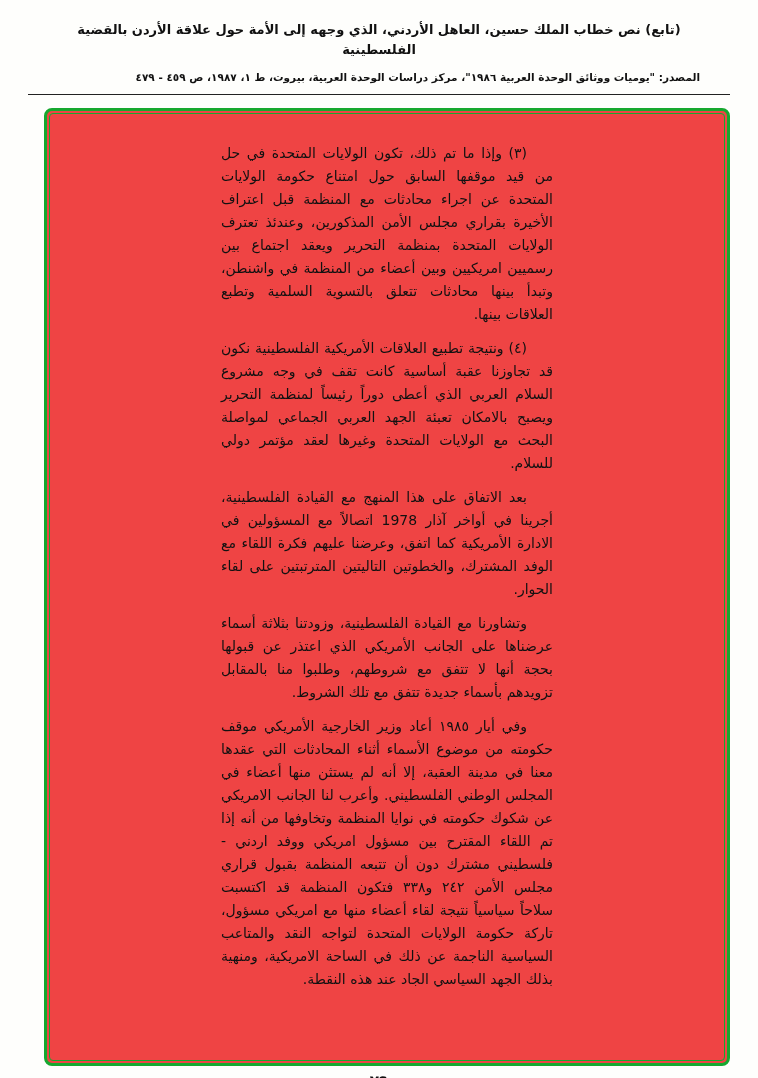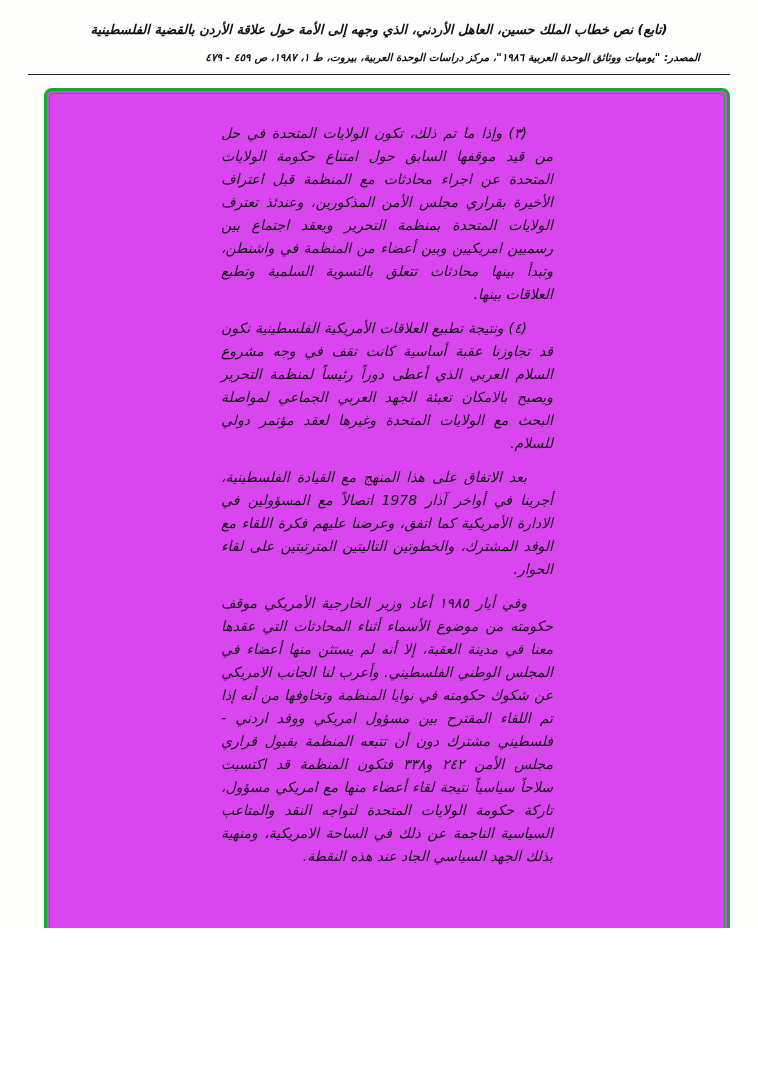--- a/index.html
+++ b/index.html
@@ -4,24 +4,23 @@
 <style>
   * { margin: 0; padding: 0; box-sizing: border-box; }
   html, body { background: #ffffff; }
   body {
     width: 758px; height: 1078px;
     font-family: "DejaVu Sans", sans-serif;
     color: var(--text, #111111);
   }
   .page {
     position: relative;
-    width: 758px; height: 928px;
+    width: 758px; height: 1078px;
     background: #fefefc;
     overflow: hidden;
-    font-style: italic;
   }
   header {
     direction: rtl;
     padding: 20px 58px 0 58px;
   }
   .doc-title {
     font-size: 13px;
     font-weight: bold;
     line-height: 20px;
     text-align: center;
@@ -36,21 +35,21 @@
   .header-rule {
     border-top: 1.5px solid var(--rule, #222222);
     margin: 10px 28px 0 28px;
   }
   .frame {
     margin: 13px 28px 0 44px;
     height: 958px;
     border: 3px solid var(--frame_green, #16a82f);
     border-radius: 8px;
     padding: 2px;
-    background: #d946ef;
+    background: #ef4444;
   }
   .frame-inner {
     height: 100%;
     border: 1.5px solid var(--frame_green, #16a82f);
     border-radius: 4px;
     padding-top: 28px;
     overflow: hidden;
   }
   .text-column {
     width: 332px;
@@ -85,20 +84,21 @@
   </header>
 
   <div class="header-rule"></div>
 
   <div class="frame">
     <div class="frame-inner">
       <div class="text-column">
         <p>(٣) وإذا ما تم ذلك، تكون الولايات المتحدة في حل من قيد موقفها السابق حول امتناع حكومة الولايات المتحدة عن اجراء محادثات مع المنظمة قبل اعتراف الأخيرة بقراري مجلس الأمن المذكورين، وعندئذ تعترف الولايات المتحدة بمنظمة التحرير ويعقد اجتماع بين رسميين امريكيين وبين أعضاء من المنظمة في واشنطن، وتبدأ بينها محادثات تتعلق بالتسوية السلمية وتطبع العلاقات بينها.</p>
         <p>(٤) ونتيجة تطبيع العلاقات الأمريكية الفلسطينية نكون قد تجاوزنا عقبة أساسية كانت تقف في وجه مشروع السلام العربي الذي أعطى دوراً رئيساً لمنظمة التحرير ويصبح بالامكان تعبئة الجهد العربي الجماعي لمواصلة البحث مع الولايات المتحدة وغيرها لعقد مؤتمر دولي للسلام.</p>
         <p>بعد الاتفاق على هذا المنهج مع القيادة الفلسطينية، أجرينا في أواخر آذار 1978 اتصالاً مع المسؤولين في الادارة الأمريكية كما اتفق، وعرضنا عليهم فكرة اللقاء مع الوفد المشترك، والخطوتين التاليتين المترتبتين على لقاء الحوار.</p>
+        <p>وتشاورنا مع القيادة الفلسطينية، وزودتنا بثلاثة أسماء عرضناها على الجانب الأمريكي الذي اعتذر عن قبولها بحجة أنها لا تتفق مع شروطهم، وطلبوا منا بالمقابل تزويدهم بأسماء جديدة تتفق مع تلك الشروط.</p>
         <p>وفي أيار ١٩٨٥ أعاد وزير الخارجية الأمريكي موقف حكومته من موضوع الأسماء أثناء المحادثات التي عقدها معنا في مدينة العقبة، إلا أنه لم يستثن منها أعضاء في المجلس الوطني الفلسطيني. وأعرب لنا الجانب الامريكي عن شكوك حكومته في نوايا المنظمة وتخاوفها من أنه إذا تم اللقاء المقترح بين مسؤول امريكي ووفد اردني - فلسطيني مشترك دون أن تتبعه المنظمة بقبول قراري مجلس الأمن ٢٤٢ و٣٣٨ فتكون المنظمة قد اكتسبت سلاحاً سياسياً نتيجة لقاء أعضاء منها مع امريكي مسؤول، تاركة حكومة الولايات المتحدة لتواجه النقد والمتاعب السياسية الناجمة عن ذلك في الساحة الامريكية، ومنهية بذلك الجهد السياسي الجاد عند هذه النقطة.</p>
       </div>
     </div>
   </div>
 
   <footer>
     <span class="page-number">٢٩</span>
   </footer>
 
 </div>

